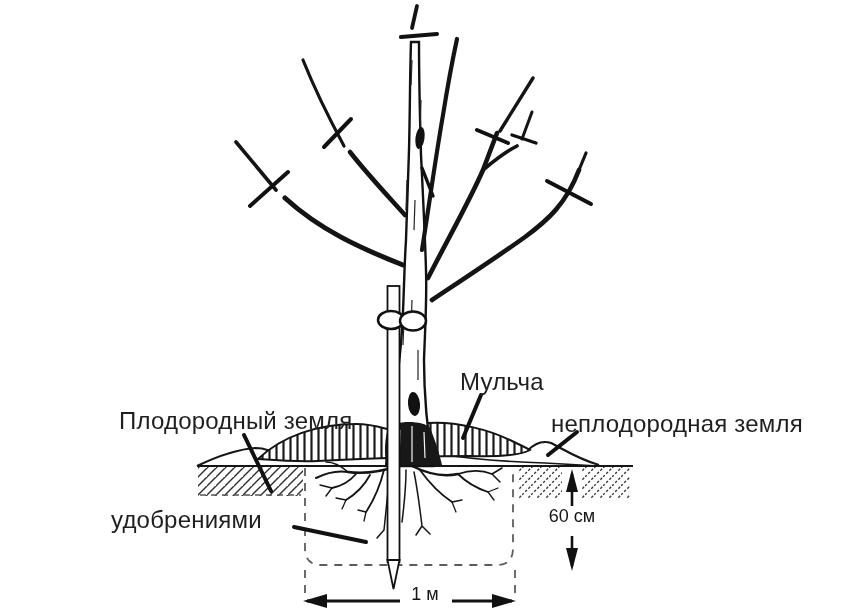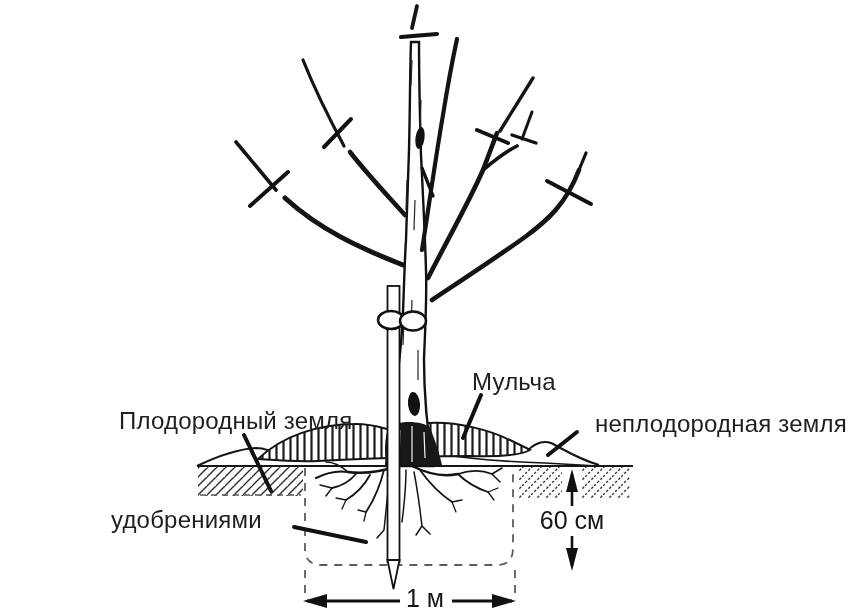--- a/index.html
+++ b/index.html
@@ -6,21 +6,21 @@
   .canvas{
     position:relative;width:850px;height:609px;background:#ffffff;overflow:hidden;
     font-family:"Liberation Sans","DejaVu Sans",sans-serif;color:#1f1f1f;
   }
   .canvas svg{position:absolute;left:0;top:0;}
   .lbl{
     position:absolute;font-size:24px;line-height:29px;letter-spacing:0.2px;
     color:#1f1f1f;white-space:nowrap;user-select:none;
   }
   .dim{
-    position:absolute;font-size:25px;color:#161616;text-align:center;
+    position:absolute;font-size:18px;color:#161616;text-align:center;
     background:#ffffff;white-space:nowrap;user-select:none;
   }
 </style>
 </head>
 <body>
 
 <div class="canvas">
 
 <svg width="850" height="609" viewBox="0 0 850 609">
   <defs>
@@ -155,22 +155,22 @@
   </g>
 
   <g>
     <line x1="307" y1="601" x2="400" y2="601" stroke="#111" stroke-width="2.8"></line>
     <line x1="452" y1="601" x2="512" y2="601" stroke="#111" stroke-width="2.8"></line>
     <polygon points="303,601 327,594 327,608" fill="#111"></polygon>
     <polygon points="516,601 492,594 492,608" fill="#111"></polygon>
   </g>
 </svg>
 
-  <div class="lbl" style="left:472px;top:367px;">Мульча</div>
+  <div class="lbl" style="left:460px;top:367px;">Мульча</div>
   <div class="lbl" style="left:119px;top:406px;">Плодородный земля</div>
-  <div class="lbl" style="left:551px;top:409px;margin-left:44px;">неплодородная земля</div>
+  <div class="lbl" style="left:551px;top:409px;">неплодородная земля</div>
   <div class="lbl" style="left:111px;top:505px;">
     <div>удобрениями</div>
   </div>
   <div class="dim" style="left:536px;top:506px;width:72px;">60 см</div>
   <div class="dim" style="left:400px;top:584px;width:50px;">1 м</div>
 
 </div>
 
 </body></html>

